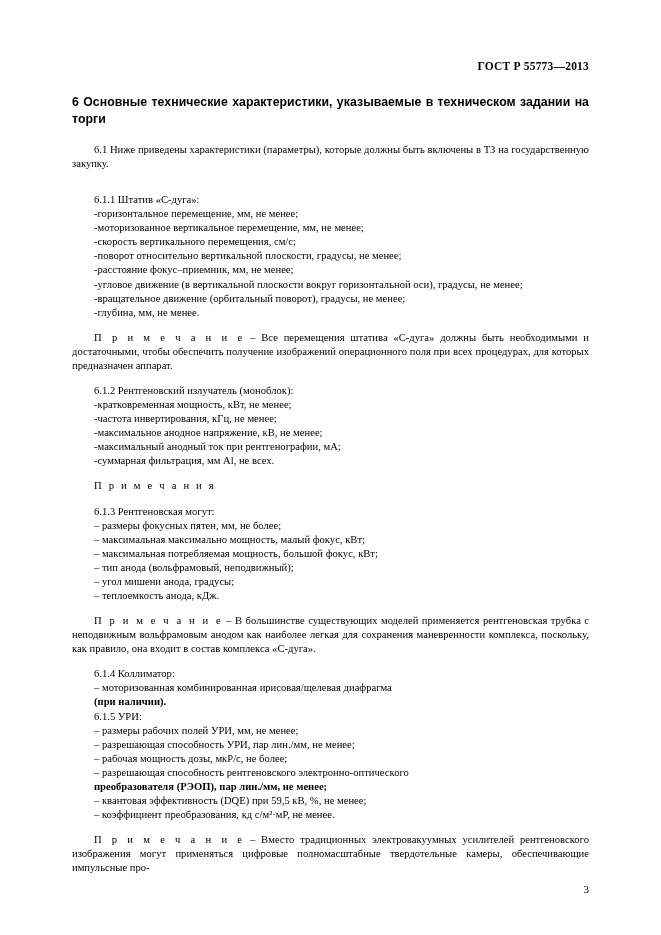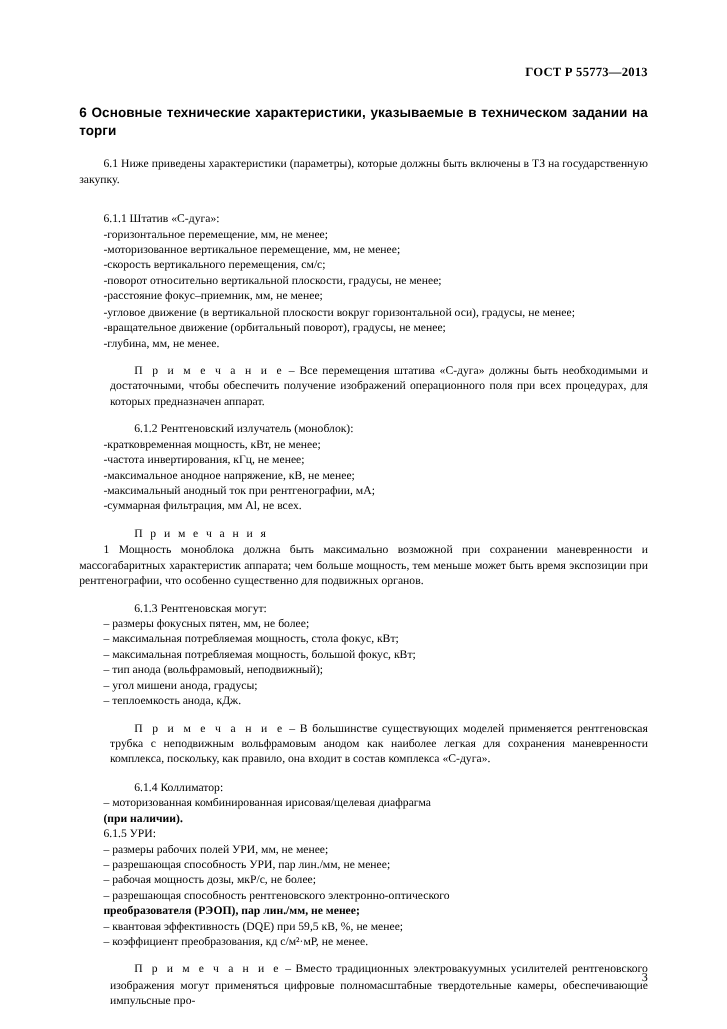--- a/index.html
+++ b/index.html
@@ -47,21 +47,21 @@
     text-align: justify;
   }
   .indent {
     text-indent: 22px;
   }
   .noindent {
     text-indent: 0;
     font-weight: bold;
   }
   .gap-sm { margin-top: 22px; }
-  .gap-md { margin-top: 11px; margin-left: 28px; }
+  .gap-md { margin-top: 11px; }
   .note-label {
     letter-spacing: 2.2px;
   }
   .footer-page {
     position: absolute;
     right: 72px;
     bottom: 40px;
     font-size: 11px;
     font-family: "Liberation Serif", serif;
   }
@@ -97,26 +97,25 @@
   <p class="indent gap-md">6.1.2 Рентгеновский излучатель (моноблок):</p>
   <div class="list-block">
     <p>-кратковременная мощность, кВт, не менее;</p>
     <p>-частота инвертирования, кГц, не менее;</p>
     <p>-максимальное анодное напряжение, кВ, не менее;</p>
     <p>-максимальный анодный ток при рентгенографии, мА;</p>
     <p>-суммарная фильтрация, мм Al, не всех.</p>
   </div>
 
   <p class="indent gap-md"><span class="note-label">П р и м е ч а н и я</span></p>
-  <p class="indent">1 Мощность моноблока должна быть максимально возможной при сохранении маневренности и массогабаритных характеристик аппарата; чем больше мощность, тем меньше может быть время экспозиции при рентгенографии, что особенно существенно для подвижных органов.</p>
 
   <p class="indent gap-md">6.1.3 Рентгеновская могут:</p>
   <div class="list-block">
     <p>– размеры фокусных пятен, мм, не более;</p>
-    <p>– максимальная потребляемая мощность, стола фокус, кВт;</p>
+    <p>– максимальная максимально мощность, малый фокус, кВт;</p>
     <p>– максимальная потребляемая мощность, большой фокус, кВт;</p>
     <p>– тип анода (вольфрамовый, неподвижный);</p>
     <p>– угол мишени анода, градусы;</p>
     <p>– теплоемкость анода, кДж.</p>
   </div>
 
   <p class="indent gap-md"><span class="note-label">П р и м е ч а н и е</span> <span>– В большинстве существующих моделей применяется рентгеновская трубка с неподвижным вольфрамовым анодом как наиболее легкая для сохранения маневренности комплекса, поскольку, как правило, она входит в состав комплекса «С-дуга».</span></p>
 
   <p class="indent gap-md">6.1.4 Коллиматор:</p>
   <div class="list-block">

